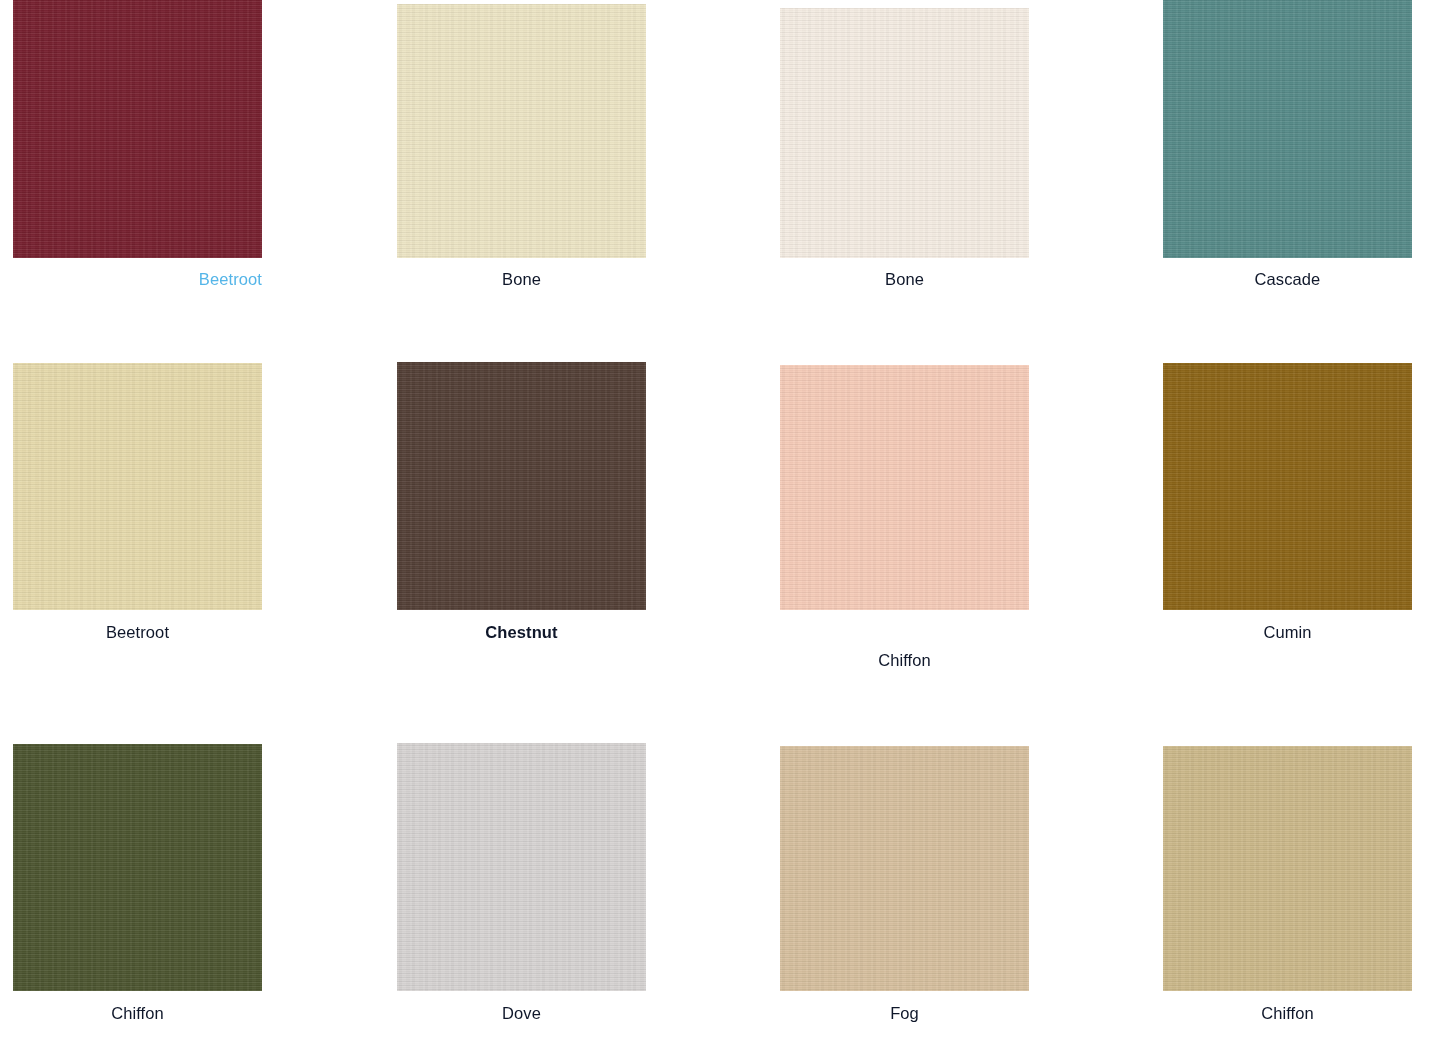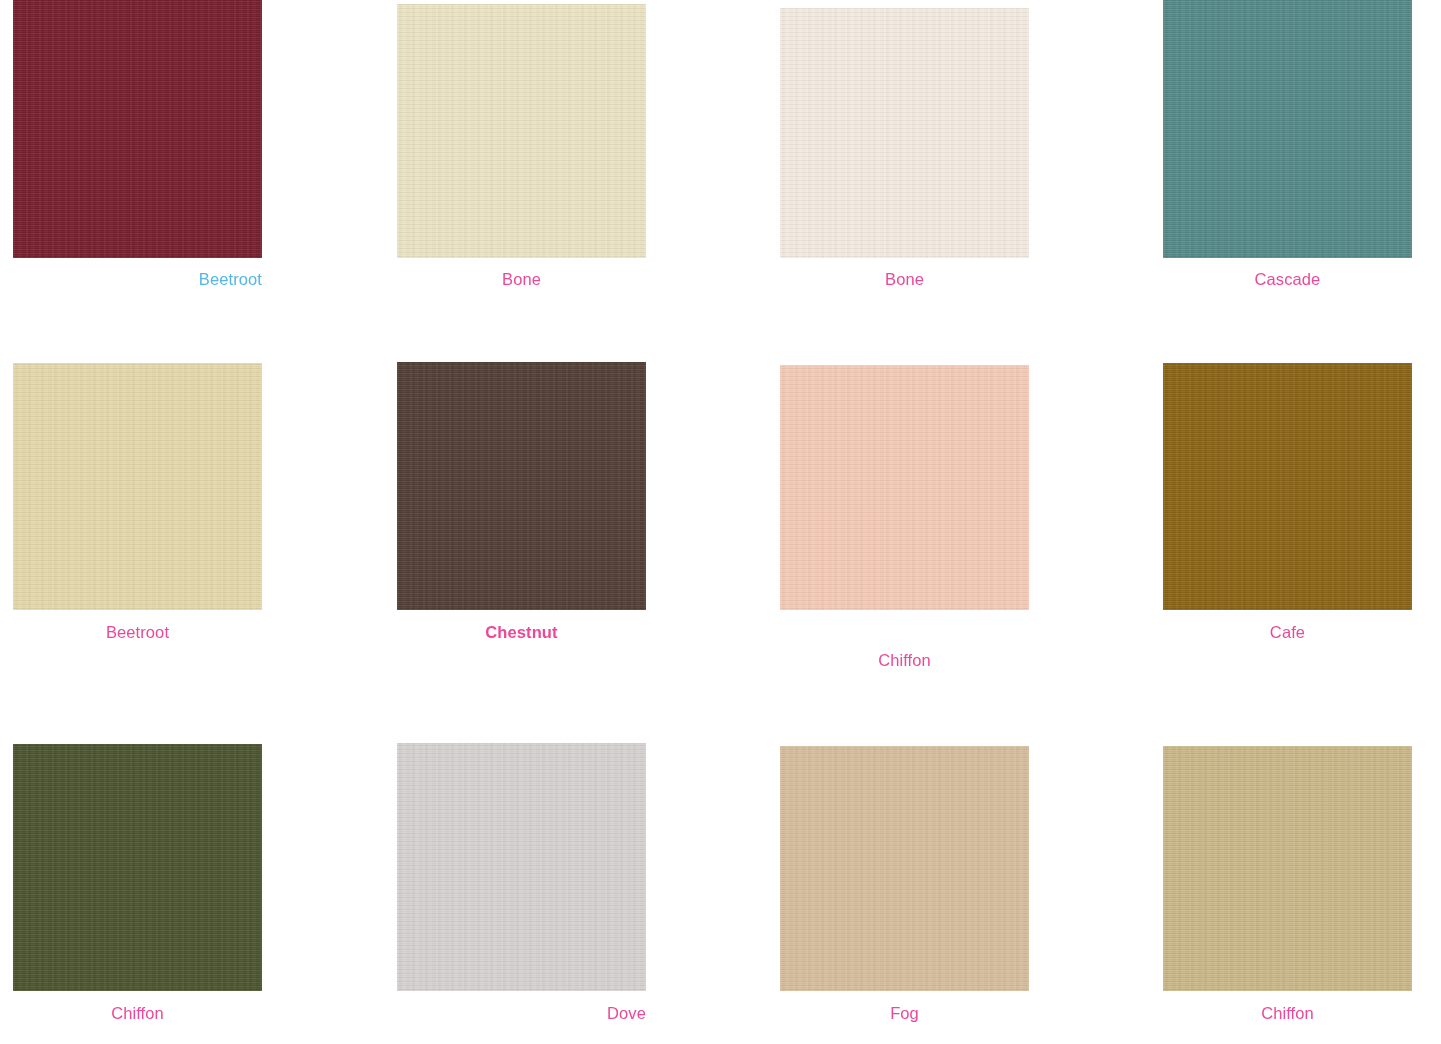--- a/index.html
+++ b/index.html
@@ -69,21 +69,21 @@
     pointer-events: none;
     opacity: 0.85;
   }
 
   .swatch-label {
     position: absolute;
     width: 249px;
     text-align: center;
     font-size: 16.5px;
     line-height: 20px;
-    color: #ec4899;
+    color: #0f172a;
     letter-spacing: 0.1px;
     white-space: nowrap;
   }
 
   .swatch-label.active {
     color: #54b5e8;
   }
 </style>
 </head>
 <body>
@@ -113,29 +113,29 @@
       <div class="swatch-chip" style="background: rgb(83, 63, 54);"></div>
     </div>
     <div class="swatch-label" style="left: 397px; top: 622px; font-weight: bold;">Chestnut</div>
     <div class="swatch-cell" style="left: 780px; top: 365px; width: 249px; height: 245px;">
       <div class="swatch-chip" style="background: rgb(245, 203, 184);"></div>
     </div>
     <div class="swatch-label" style="left: 780px; top: 650px;">Chiffon</div>
     <div class="swatch-cell" style="left: 1163px; top: 363px; width: 249px; height: 247px;">
       <div class="swatch-chip" style="background: rgb(139, 100, 23);"></div>
     </div>
-    <div class="swatch-label" style="left: 1163px; top: 622px;">Cafe</div>
+    <div class="swatch-label" style="left: 1163px; top: 622px;">Cumin</div>
     <div class="swatch-cell" style="left: 13px; top: 744px; width: 249px; height: 247px;">
       <div class="swatch-chip" style="background: rgb(76, 85, 48);"></div>
     </div>
     <div class="swatch-label" style="left: 13px; top: 1003px;">Chiffon</div>
     <div class="swatch-cell" style="left: 397px; top: 743px; width: 249px; height: 248px;">
       <div class="swatch-chip" style="background: rgb(214, 211, 210);"></div>
     </div>
-    <div class="swatch-label" style="left: 397px; top: 1003px; text-align: right;">Dove</div>
+    <div class="swatch-label" style="left: 397px; top: 1003px;">Dove</div>
     <div class="swatch-cell" style="left: 780px; top: 746px; width: 249px; height: 245px;">
       <div class="swatch-chip" style="background: rgb(214, 191, 158);"></div>
     </div>
     <div class="swatch-label" style="left: 780px; top: 1003px;">Fog</div>
     <div class="swatch-cell" style="left: 1163px; top: 746px; width: 249px; height: 245px;">
       <div class="swatch-chip" style="background: rgb(203, 184, 138);"></div>
     </div>
     <div class="swatch-label" style="left: 1163px; top: 1003px;">Chiffon</div>
   </div>
 

